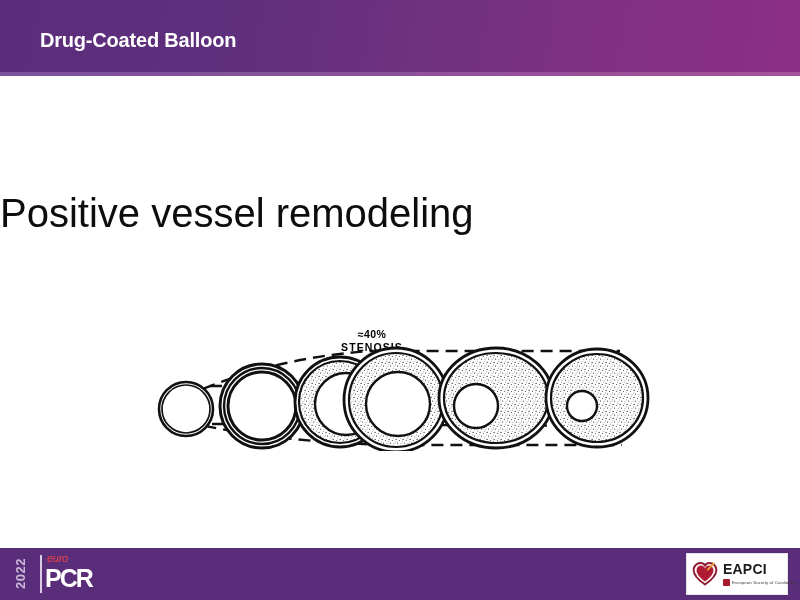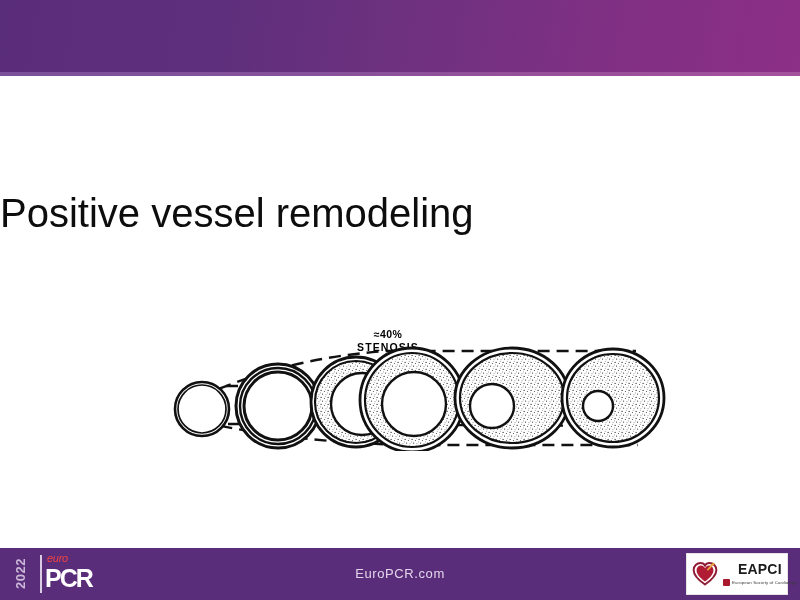--- a/index.html
+++ b/index.html
@@ -62,21 +62,21 @@
     color: #0d0d0d;
     font-size: 40px;
     line-height: 55px;
     font-weight: normal;
   }
   .headline-line { display: block; white-space: nowrap; }
 
   
   .diagram {
     position: absolute;
-    left: 166px;
+    left: 150px;
     top: 326px;
     width: 500px;
     height: 125px;
   }
   .diagram svg { display: block; }
 
   
   .footer-bar {
     position: absolute;
     left: 0;
@@ -164,21 +164,20 @@
     padding-left: 5px;
   }
   .eapci-heart { width: 26px; height: 26px; flex: 0 0 26px; }
   .eapci-text { margin-left: 5px; }
   .eapci-name {
     color: #1b1b1b;
     font-size: 14px;
     font-weight: bold;
     letter-spacing: 0.2px;
     line-height: 1.05;
-    text-align: center;
   }
   .eapci-sub-row {
     display: flex;
     align-items: center;
     margin-top: 2px;
   }
   .eapci-esc-mark {
     width: 7px;
     height: 7px;
     background: #a8192e;
@@ -193,20 +192,21 @@
     white-space: nowrap;
   }
 </style>
 </head>
 <body>
 
 <div class="slide">
 
   <div class="header-bar"></div>
   <div class="header-underline"></div>
+  <div class="header-title">Drug-Coated Balloon</div>
 
   <div class="headline">
     <span class="headline-line">Positive vessel remodeling</span>
   </div>
 
   <div class="diagram">
     <svg width="500" height="125" viewBox="0 0 500 125" xmlns="http://www.w3.org/2000/svg">
       <defs>
 
         <pattern id="stipple" width="7" height="7" patternUnits="userSpaceOnUse">
@@ -279,21 +279,20 @@
       <g>
         <ellipse cx="447" cy="72" rx="51" ry="49" fill="#ffffff" stroke="#111111" stroke-width="2.8"></ellipse>
         <ellipse cx="447" cy="72" rx="46" ry="44" fill="url(#stipple)" stroke="#111111" stroke-width="2.2" mask="url(#m6)"></ellipse>
         <circle cx="432" cy="80" r="15" fill="#ffffff" stroke="#111111" stroke-width="2.4"></circle>
       </g>
     </svg>
   </div>
 
   <div class="footer-bar"></div>
 
-  <div class="footer-url">EuroPCR.com</div>
 
   <div class="pcr-logo">
     <div class="pcr-year">2022</div>
     <div class="pcr-divider"></div>
     <div class="pcr-euro">euro</div>
     <div class="pcr-main">PCR</div>
   </div>
 
   <div class="eapci-box">
     <div class="eapci-inner">

